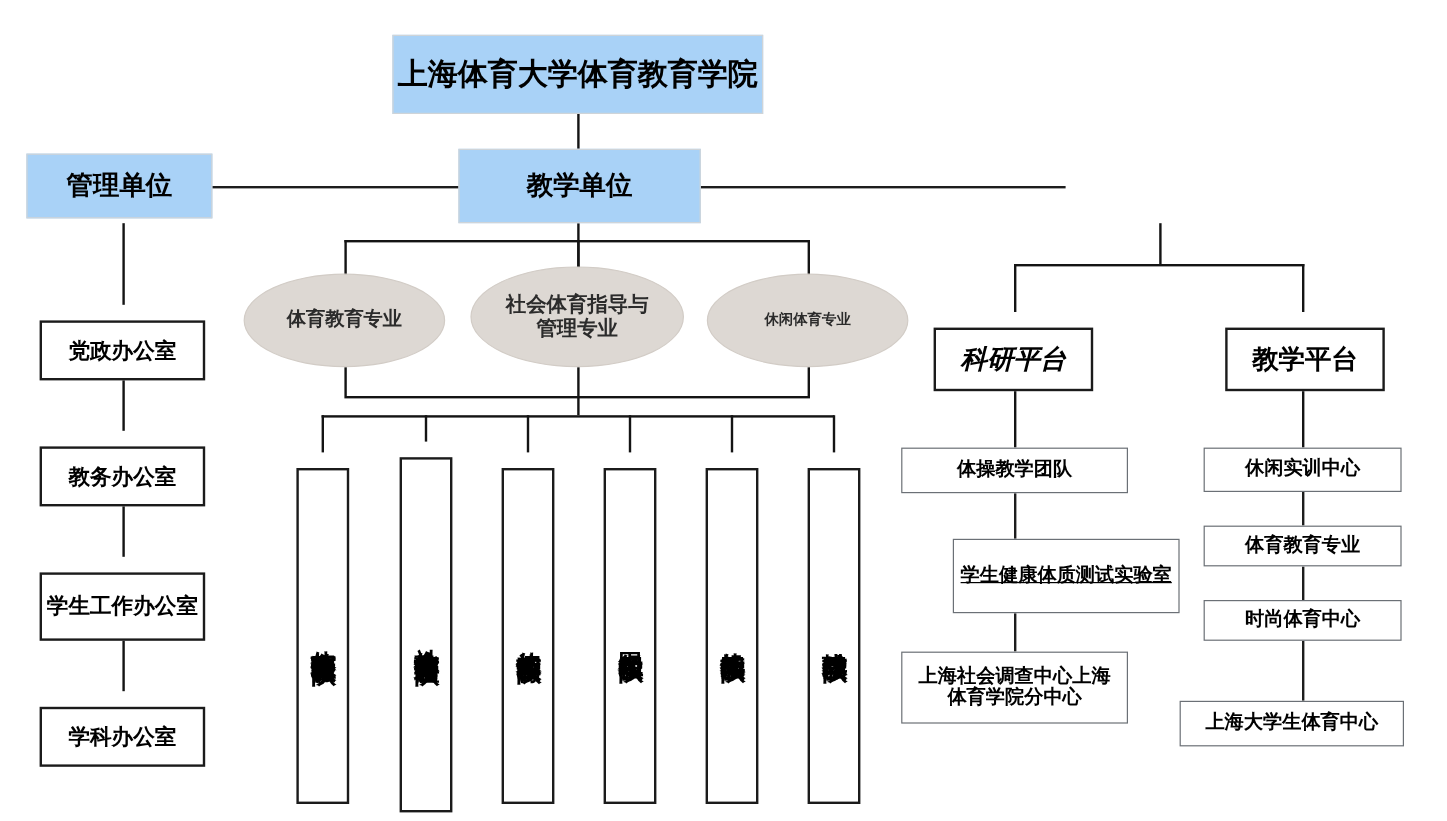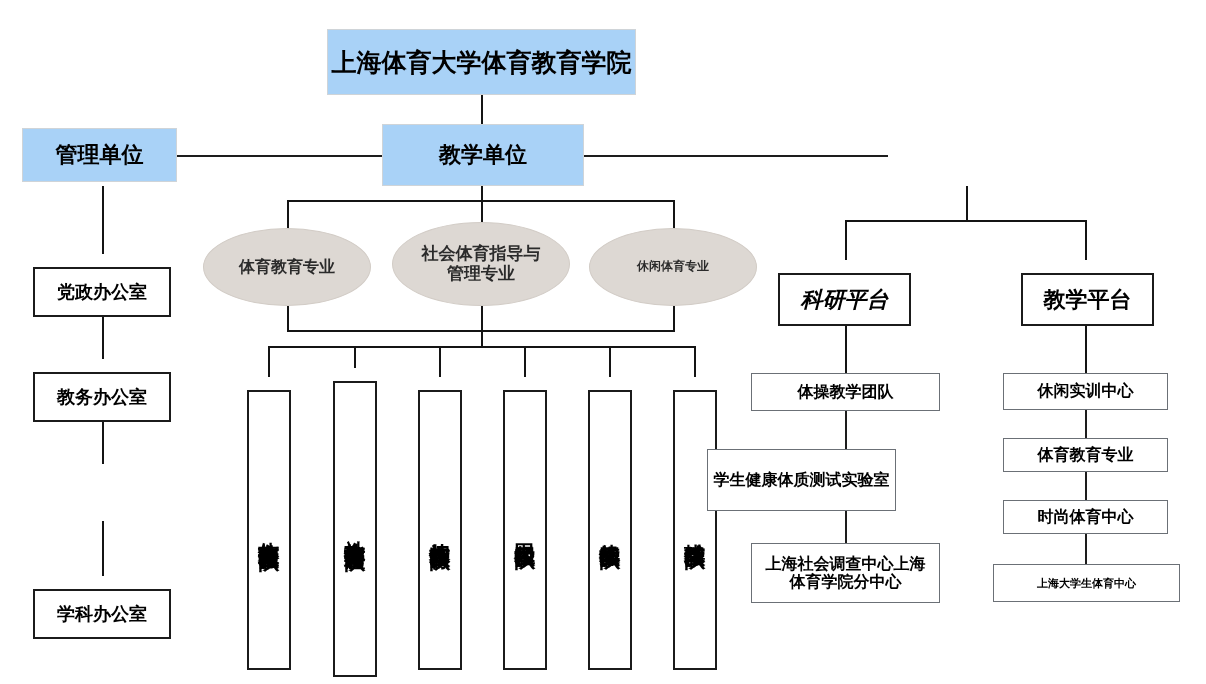--- a/index.html
+++ b/index.html
@@ -112,20 +112,23 @@
     <span>管理单位</span>
   </div>
 
 
   <div class="node white strong" style="left:33px;top:254px;width:138px;height:50px;font-size:18px;">
     <span>党政办公室</span>
   </div>
   <div class="node white strong" style="left:33px;top:359px;width:138px;height:50px;font-size:18px;">
     <span>教务办公室</span>
   </div>
+  <div class="node white strong" style="left:33px;top:464px;width:138px;height:57px;font-size:18px;">
+    <span>学生工作办公室</span>
+  </div>
   <div class="node white strong" style="left:33px;top:576px;width:138px;height:50px;font-size:18px;">
     <span>学科办公室</span>
   </div>
 
   <div class="node oval" style="left:203px;top:228px;width:168px;height:78px;font-size:16px;">
     <span>体育教育专业</span>
   </div>
   <div class="node oval" style="left:392px;top:222px;width:178px;height:84px;font-size:17px;padding:0 26px;box-sizing:border-box;">
     <span>社会体育指导与管理专业</span>
   </div>
@@ -155,33 +158,33 @@
   <div class="node white strong" style="left:778px;top:260px;width:133px;height:53px;font-size:22px;font-style:italic;">
     <span>科研平台</span>
   </div>
   <div class="node white strong" style="left:1021px;top:260px;width:133px;height:53px;font-size:22px;">
     <span>教学平台</span>
   </div>
 
   <div class="node white" style="left:751px;top:373px;width:189px;height:38px;font-size:16px;">
     <span>体操教学团队</span>
   </div>
-  <div class="node white" style="left:707px;top:449px;width:189px;height:62px;font-size:16px;padding:0 4px;box-sizing:border-box;">
+  <div class="node white" style="left:794px;top:449px;width:189px;height:62px;font-size:16px;padding:0 4px;box-sizing:border-box;text-decoration:underline;">
     <span>学生健康体质测试实验室</span>
   </div>
   <div class="node white" style="left:751px;top:543px;width:189px;height:60px;font-size:16px;padding:0 6px;box-sizing:border-box;">
     <span>上海社会调查中心上海体育学院分中心</span>
   </div>
 
   <div class="node white" style="left:1003px;top:373px;width:165px;height:37px;font-size:16px;">
     <span>休闲实训中心</span>
   </div>
   <div class="node white" style="left:1003px;top:438px;width:165px;height:34px;font-size:16px;">
     <span>体育教育专业</span>
   </div>
   <div class="node white" style="left:1003px;top:500px;width:165px;height:34px;font-size:16px;">
     <span>时尚体育中心</span>
   </div>
-  <div class="node white" style="left:983px;top:564px;width:187px;height:38px;font-size:11px;margin-left:10px;">
+  <div class="node white" style="left:983px;top:584px;width:187px;height:38px;font-size:16px;">
     <span>上海大学生体育中心</span>
   </div>
 
 </div>
 
 </body></html>

